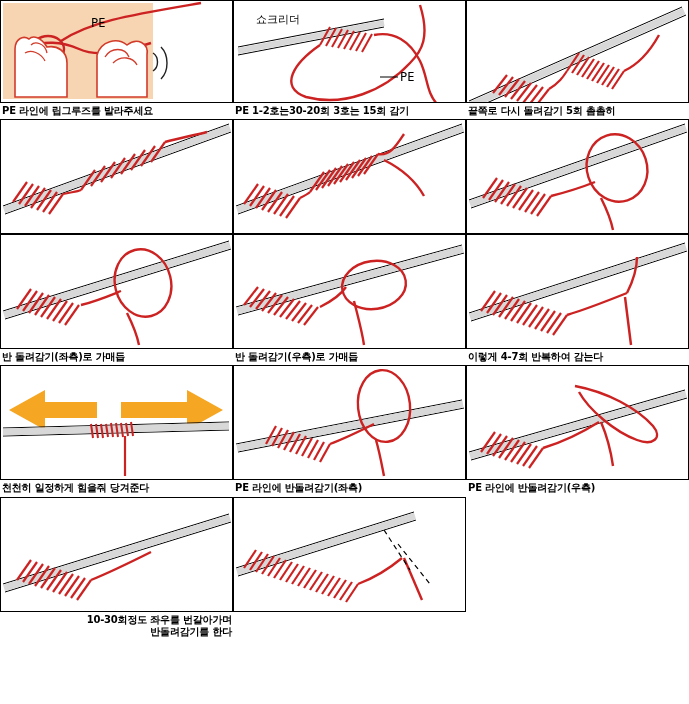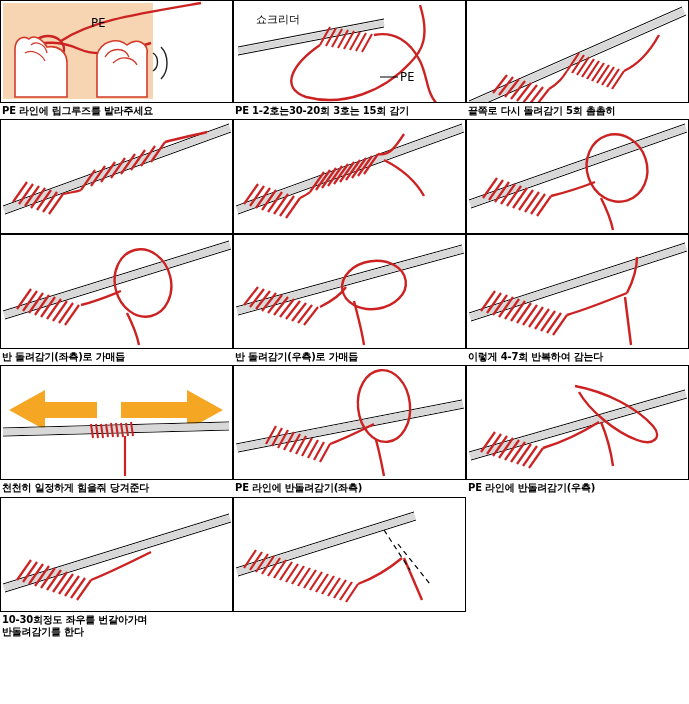--- a/index.html
+++ b/index.html
@@ -36,21 +36,21 @@
   .panel.h2{height:115px;}
   .caption{
     font-size:10px;
     font-weight:bold;
     color:#000000;
     line-height:1.22;
     padding:2px 1px 2px 2px;
     letter-spacing:-0.2px;
     white-space:pre-line;
   }
-  .cap-tall{min-height:30px;}
+  .cap-tall{min-height:30px;text-align:right;}
   svg{display:block;}
   .spacer{height:0;}
 </style>
 </head>
 <body>
 
 <div id="sheet">
 
   <div class="grid">
 

